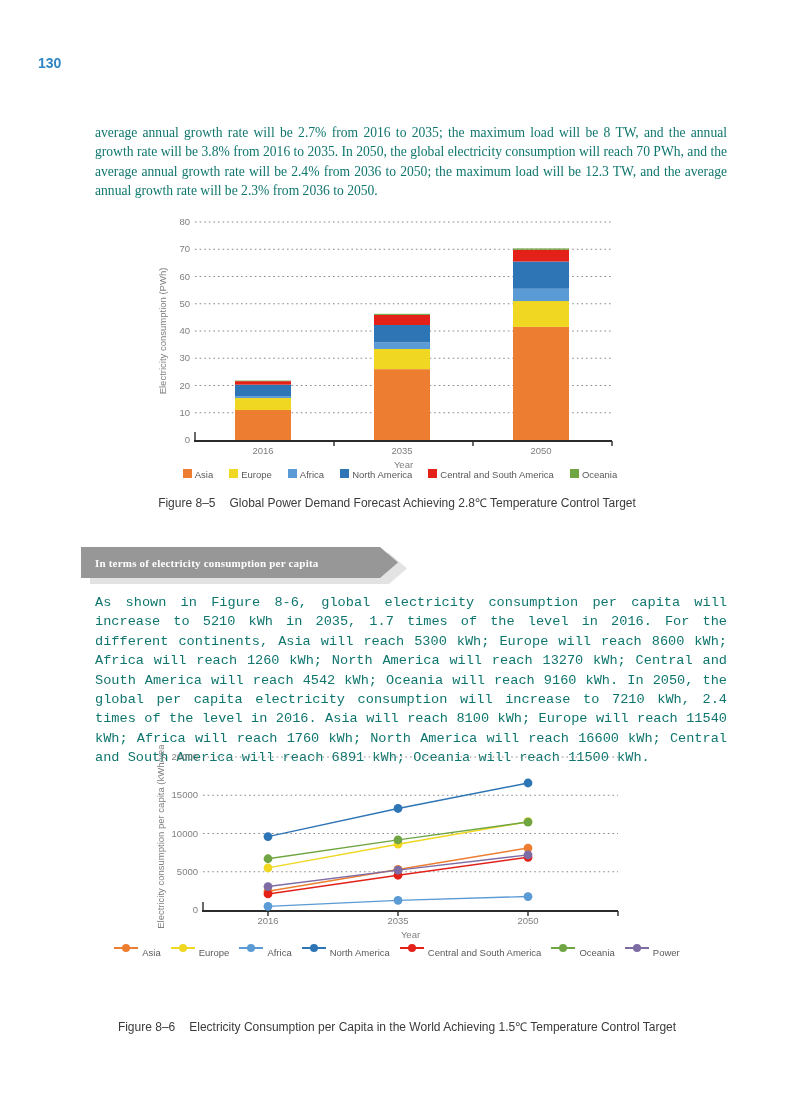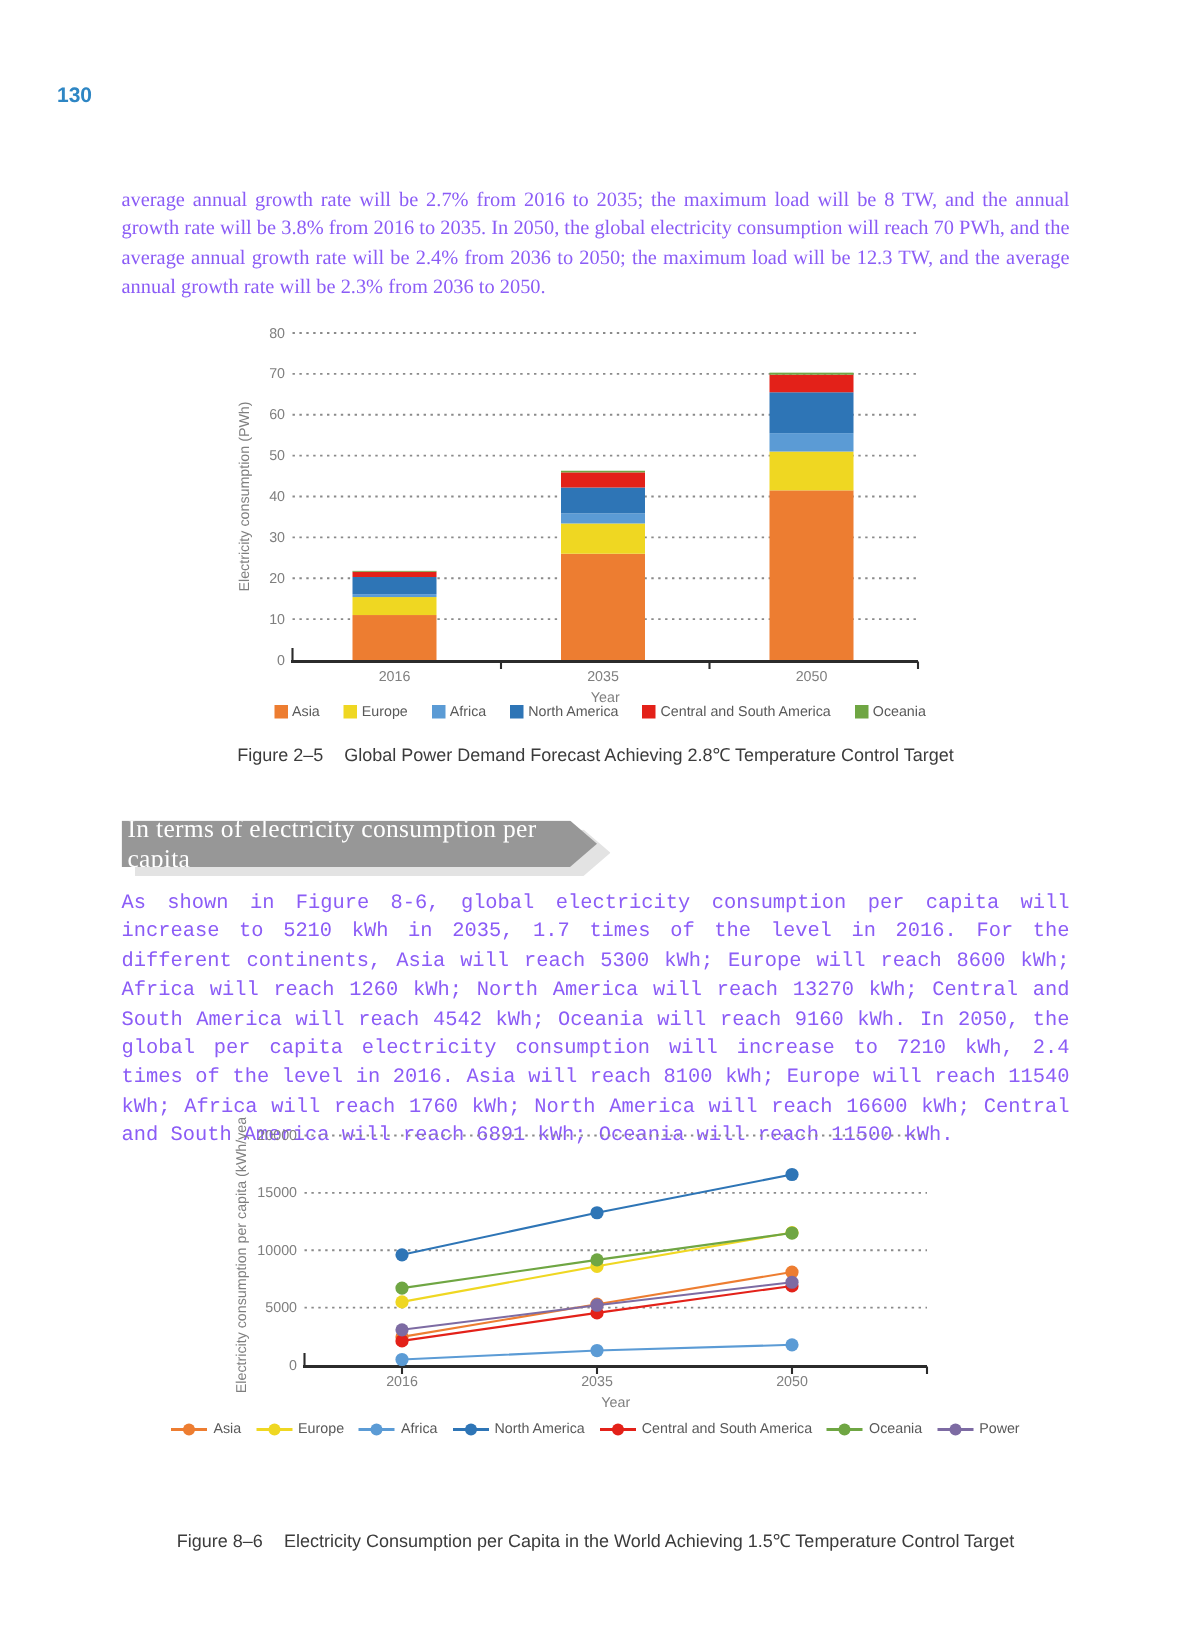--- a/index.html
+++ b/index.html
@@ -1,48 +1,48 @@
 <!DOCTYPE html>
 <html><head>
 <meta charset="utf-8">
 <style>
   html,body{margin:0;padding:0;}
   body{width:794px;height:1101px;background:#ffffff;position:relative;overflow:hidden;
        font-family:"Liberation Serif",serif;}
   .abs{position:absolute;}
   #page-number{left:38px;top:55px;font-family:"Liberation Sans",sans-serif;
                font-size:14px;font-weight:bold;color:#2e86c4;}
-  .body-para{left:81px;top:0;width:632px;font-size:13.6px;line-height:19.4px;
-             color:#8b5cf6;text-align:justify;}
+  .body-para{left:95px;top:0;width:632px;font-size:13.6px;line-height:19.4px;
+             color:#0f766e;text-align:justify;}
   #para1{top:123px;}
   #para2{top:593px;font-family:Liberation Mono, monospace;}
   .chart-svg{display:block;}
   #chart1{left:150px;top:213px;}
   #chart2{left:150px;top:745px;}
   .legend{position:absolute;display:flex;justify-content:center;align-items:center;
           font-family:"Liberation Sans",sans-serif;font-size:9.5px;color:#595959;}
   #legend1{left:150px;top:469px;width:500px;}
   #legend2{left:57px;top:947px;width:680px;}
-  .legend .item{display:flex;align-items:center;margin:0 8px;white-space:nowrap;}
+  .legend .item{display:flex;align-items:flex-start;margin:0 8px;white-space:nowrap;}
   #legend2 .item{margin:0 5px;}
   .sw{width:9px;height:9px;margin-right:3px;flex:none;}
   .lline{width:24px;height:2px;position:relative;margin-right:4px;flex:none;display:inline-block;}
   .ldot{position:absolute;left:50%;top:50%;width:8px;height:8px;border-radius:50%;
         transform:translate(-50%,-50%);display:block;}
   .caption{left:0;top:0;width:794px;text-align:center;font-family:"Liberation Sans",sans-serif;
            font-size:12px;color:#3b3b3b;}
   #caption1{top:494px;}
   #caption2{top:1018px;}
   .caption .cap-label{margin-right:14px;}
   .banner-shadow{left:90px;top:553px;width:317px;height:31px;background:#e3e3e3;
       clip-path:polygon(0 0, calc(100% - 18px) 0, 100% 50%, calc(100% - 18px) 100%, 0 100%);}
   .banner{left:81px;top:547px;width:317px;height:31px;background:#979797;
       clip-path:polygon(0 0, calc(100% - 18px) 0, 100% 50%, calc(100% - 18px) 100%, 0 100%);
       display:flex;align-items:center;}
-  .banner span{color:#ffffff;font-weight:normal;font-size:17px;padding-left:4px;
+  .banner span{color:#ffffff;font-weight:bold;font-size:11px;padding-left:14px;
       font-family:"Liberation Serif",serif;letter-spacing:.2px;}
 </style>
 </head>
 <body>
 
 <div class="abs" id="page-number">130</div>
 
 <div class="abs body-para" id="para1">average annual growth rate will be 2.7% from 2016 to 2035; the maximum load will be 8 TW, and the annual growth rate will be 3.8% from 2016 to 2035. In 2050, the global electricity consumption will reach 70 PWh, and the average annual growth rate will be 2.4% from 2036 to 2050; the maximum load will be 12.3 TW, and the average annual growth rate will be 2.3% from 2036 to 2050.</div>
 
 <svg class="abs chart-svg" id="chart1" width="500" height="262">
@@ -114,21 +114,21 @@
       <span class="sw" style="background: rgb(227, 33, 25);"></span>
       <span>Central and South America</span>
     </span>
     <span class="item">
       <span class="sw" style="background: rgb(111, 166, 67);"></span>
       <span>Oceania</span>
     </span>
   </div>
 
 <div class="abs caption" id="caption1">
-  <span class="cap-label">Figure 2–5</span><span>Global Power Demand Forecast Achieving 2.8℃  Temperature Control Target</span>
+  <span class="cap-label">Figure 8–5</span><span>Global Power Demand Forecast Achieving 2.8℃  Temperature Control Target</span>
 </div>
 
 <div class="abs banner-shadow"></div>
 <div class="abs banner">
   <span>In terms of electricity consumption per capita</span>
 </div>
 
 <div class="abs body-para" id="para2">As shown in Figure 8-6, global electricity consumption per capita will increase to 5210 kWh in 2035, 1.7 times of the level in 2016. For the different continents, Asia will reach 5300 kWh; Europe will reach 8600 kWh; Africa will reach 1260 kWh; North America will reach 13270 kWh; Central and South America will reach 4542 kWh; Oceania will reach 9160 kWh. In 2050, the global per capita electricity consumption will increase to 7210 kWh, 2.4 times of the level in 2016. Asia will reach 8100 kWh; Europe will reach 11540 kWh; Africa will reach 1760 kWh; North America will reach 16600 kWh; Central and South America will reach 6891 kWh; Oceania will reach 11500 kWh.</div>
 
 <svg class="abs chart-svg" id="chart2" width="500" height="205">

